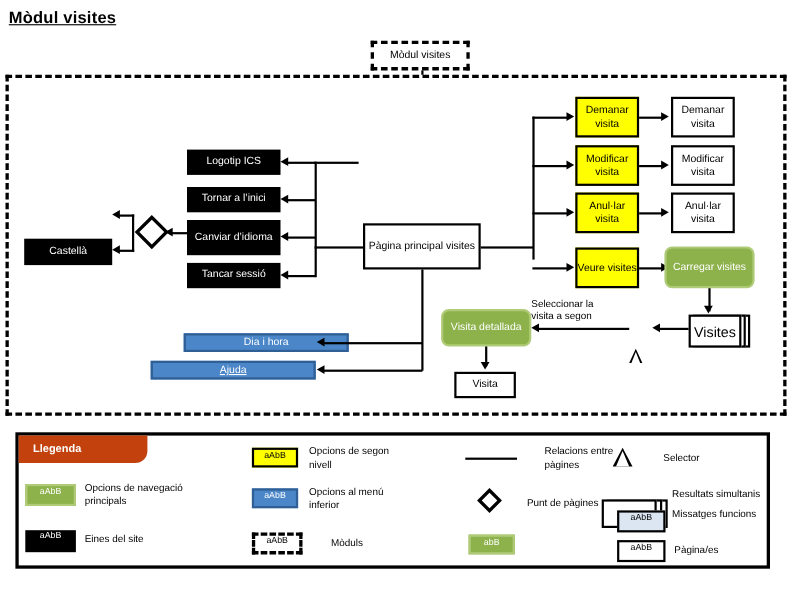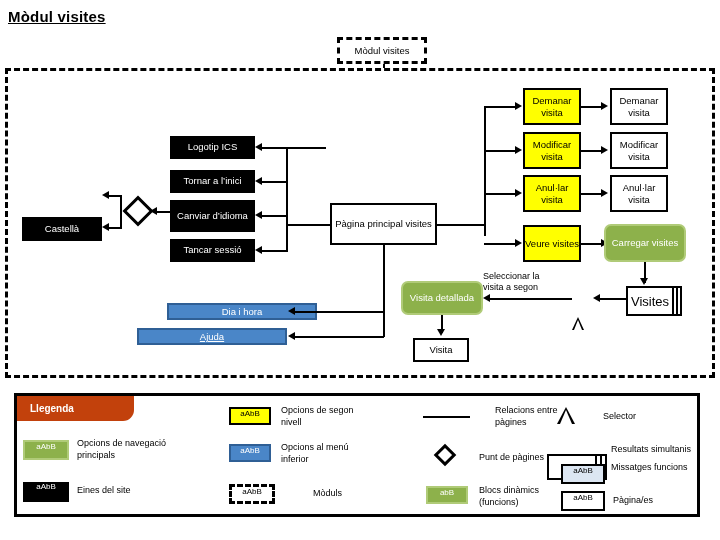--- a/index.html
+++ b/index.html
@@ -269,32 +269,31 @@
     <div class="abs lg-label" style="left:264px;top:9px;width:88px;">Opcions de segon nivell</div>
 
     <div class="abs sw sw-blu" style="left:212px;top:48px;width:42px;height:18px;">
       <span>aAbB</span>
     </div>
     <div class="abs lg-label" style="left:264px;top:46px;width:92px;">Opcions al menú inferior</div>
 
     <div class="abs sw sw-dsh" style="left:212px;top:88px;width:46px;height:20px;">
       <span>aAbB</span>
     </div>
-    <div class="abs lg-label" style="left:280px;top:92px;width:80px;padding-left:16px;">Mòduls</div>
+    <div class="abs lg-label" style="left:268px;top:92px;width:80px;padding-left:16px;">Mòduls</div>
 
     <div class="abs sw-line" style="left:406px;top:20px;width:47px;"></div>
     <div class="abs lg-label" style="left:462px;top:9px;width:90px;margin-left:16px;">Relacions entre pàgines</div>
 
     <div class="abs sw-diamond" style="left:420px;top:51px;"></div>
     <div class="abs lg-label" style="left:462px;top:56px;width:90px;">Punt de pàgines</div>
 
     <div class="abs sw sw-grn" style="left:409px;top:90px;width:42px;height:18px;">
       <span>abB</span>
     </div>
-    <div class="abs lg-label" style="left:462px;top:89px;width:86px;">Blocs dinàmics (funcions)</div>
 
     <div class="abs sw-trap" style="left:540px;top:11px;"></div>
     <div class="abs lg-label" style="left:586px;top:15px;width:90px;">Selector</div>
 
     <div class="abs stack" style="left:530px;top:41px;width:56px;height:22px;">
       <div class="sheet" style="left:10px;top:0;width:46px;height:22px;"></div>
       <div class="sheet" style="left:5px;top:0;width:46px;height:22px;"></div>
       <div class="sheet" style="left:0;top:0;width:46px;height:22px;display:flex;align-items:center;justify-content:center;font-size:8px;">
         <span>AAAA</span>
       </div>

